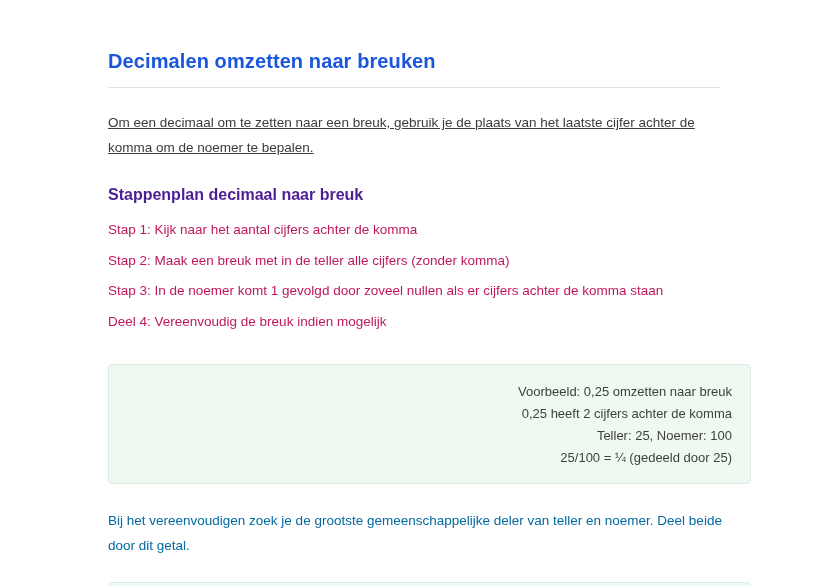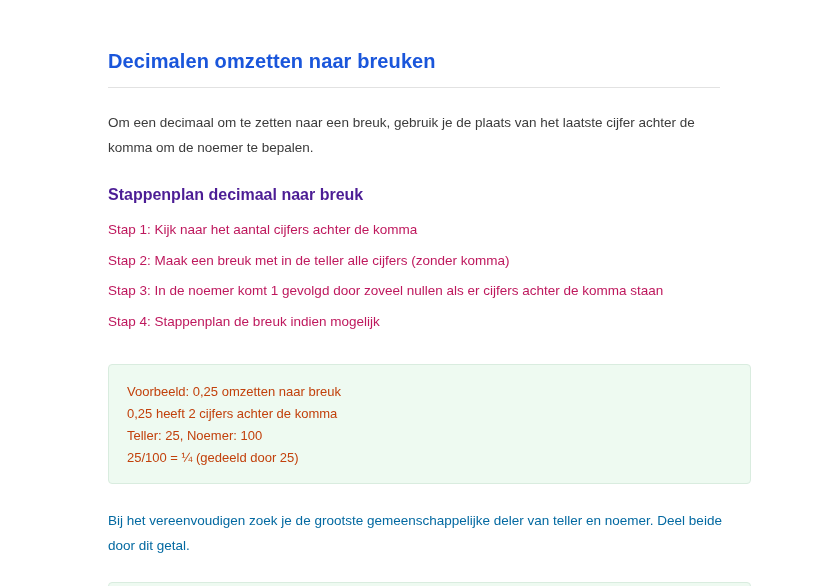--- a/index.html
+++ b/index.html
@@ -35,20 +35,21 @@
     border-top: 1px solid #e2e2e2;
     margin: 0 0 22px 0;
     width: 612px;
   }
   .intro {
     font-size: 13.5px;
     line-height: 25px;
     color: #3b3b3b;
     margin: 0 0 26px 0;
     width: 615px;
+    text-decoration: underline;
   }
   .section-heading {
     font-size: 16px;
     font-weight: bold;
     color: #4c1d95;
     margin: 0 0 16px 0;
   }
   .steps {
     margin: 0 0 22px 0;
     padding: 0;
@@ -65,21 +66,22 @@
     border: 1px solid #d9ecdf;
     border-radius: 4px;
     box-sizing: border-box;
     width: 643px;
     padding: 16px 18px 14px 18px;
     margin: 0 0 24px 0;
   }
   .callout-line {
     font-size: 13px;
     line-height: 22px;
-    color: #c2410c;
+    color: #404040;
+    text-align: right;
   }
   .body-par {
     font-size: 13.5px;
     line-height: 25px;
     color: #0369a1;
     margin: 0 0 24px 0;
     width: 615px;
   }
   .note {
     background: #eefaf1;
@@ -99,21 +101,21 @@
   <hr class="title-rule">
 
   <p class="intro">Om een decimaal om te zetten naar een breuk, gebruik je de plaats van het laatste cijfer achter de komma om de noemer te bepalen.</p>
 
   <h2 class="section-heading">Stappenplan decimaal naar breuk</h2>
 
   <ul class="steps">
     <li>Stap 1: Kijk naar het aantal cijfers achter de komma</li>
     <li>Stap 2: Maak een breuk met in de teller alle cijfers (zonder komma)</li>
     <li>Stap 3: In de noemer komt 1 gevolgd door zoveel nullen als er cijfers achter de komma staan</li>
-    <li>Stap 4: Stappenplan de breuk indien mogelijk</li>
+    <li>Deel 4: Vereenvoudig de breuk indien mogelijk</li>
   </ul>
 
   <div class="callout">
     <div class="callout-line">Voorbeeld: 0,25 omzetten naar breuk</div>
     <div class="callout-line">0,25 heeft 2 cijfers achter de komma</div>
     <div class="callout-line">Teller: 25, Noemer: 100</div>
     <div class="callout-line">25/100 = ¼ (gedeeld door 25)</div>
   </div>
 
   <p class="body-par">Bij het vereenvoudigen zoek je de grootste gemeenschappelijke deler van teller en noemer. Deel beide door dit getal.</p>

